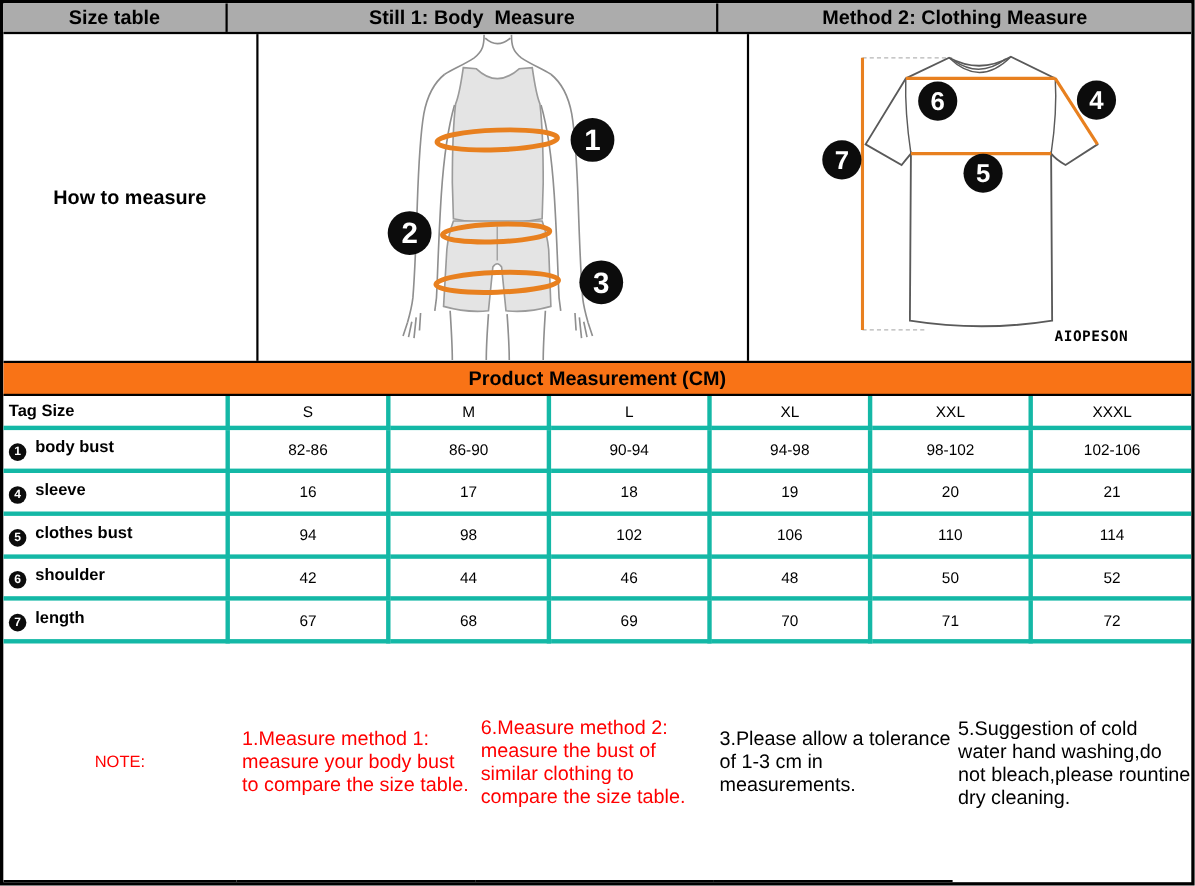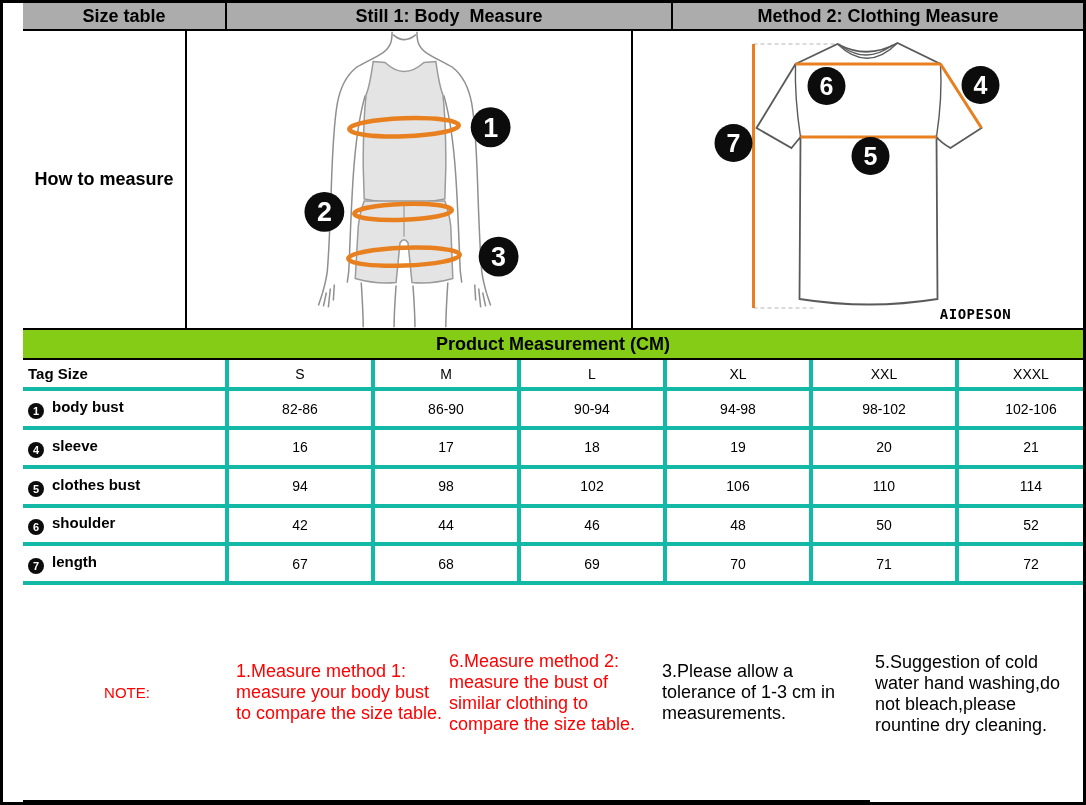--- a/index.html
+++ b/index.html
@@ -1,38 +1,38 @@
 <!DOCTYPE html>
 <html><head>
 <meta charset="utf-8">
 <style>
   * { margin:0; padding:0; box-sizing:border-box; }
   body { background:#fff; font-family:"Liberation Sans","DejaVu Sans",sans-serif; }
   .sheet {
     position:relative; width:1086px; height:805px;
-    border:3px solid #000; background:#fff; overflow:hidden;padding-left:20px;
+    border:3px solid #000; background:#fff; overflow:hidden;
   }
   
   .top-header { display:flex; height:28px; background:#acacac; border-bottom:2px solid #000; }
   .top-header .hcell {
     display:flex; align-items:center; justify-content:center;
     font-weight:bold; font-size:18px; color:#000; white-space:pre;
   }
   .hc1 { width:204px; border-right:2px solid #000; }
   .hc2 { width:446px; border-right:2px solid #000; }
   .hc3 { flex:1; }
   
   .illustrations { display:flex; height:299px; border-bottom:2px solid #000; }
-  .ic1 { width:164px; border-right:2px solid #000; display:flex; align-items:center; justify-content:center;
+  .ic1 { width:232px; border-right:2px solid #000; display:flex; align-items:center; justify-content:center;
          font-weight:bold; font-size:18px; }
   .ic2 { width:446px; border-right:2px solid #000; }
   .ic3 { flex:1; }
   .ic2 svg, .ic3 svg { display:block; width:100%; height:100%; }
   
-  .pm-band { height:30px; background:#84cc16; border-bottom:2px solid #000;
+  .pm-band { height:30px; background:#f97316; border-bottom:2px solid #000;
              display:flex; align-items:center; justify-content:center;
              font-weight:bold; font-size:18px; }
   
   table.size-table { width:1080px; height:225px; border-collapse:collapse; table-layout:fixed; }
   .size-table td { border:4px solid #14b8a6; font-size:14px; text-align:center; vertical-align:middle; color:#000; }
   .size-table tr:first-child td { border-top:none; }
   .size-table td:first-child { border-left:none; }
   .size-table td:last-child { border-right:none; }
   .size-table td.rowlabel { text-align:left; padding-left:5px; font-weight:bold; font-size:15px; }
   .size-table td.colhead { font-size:14px; }

